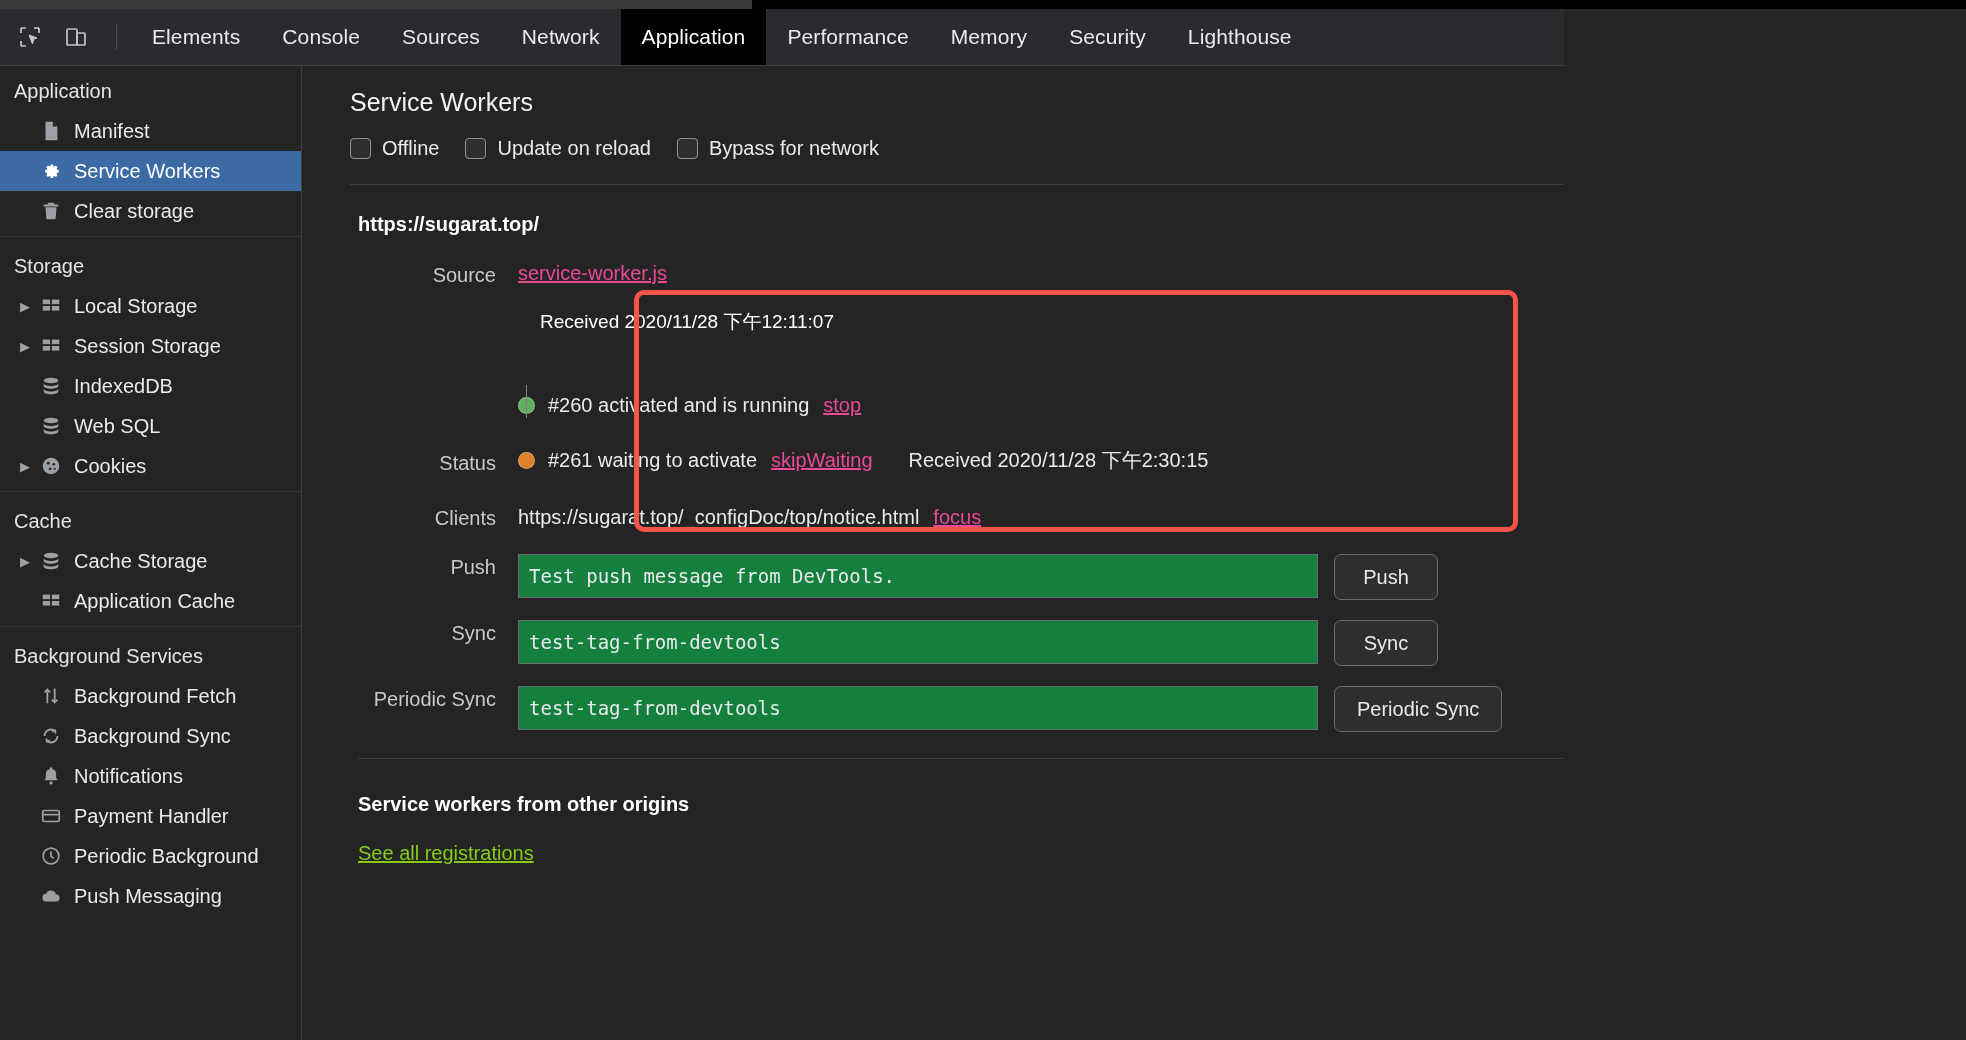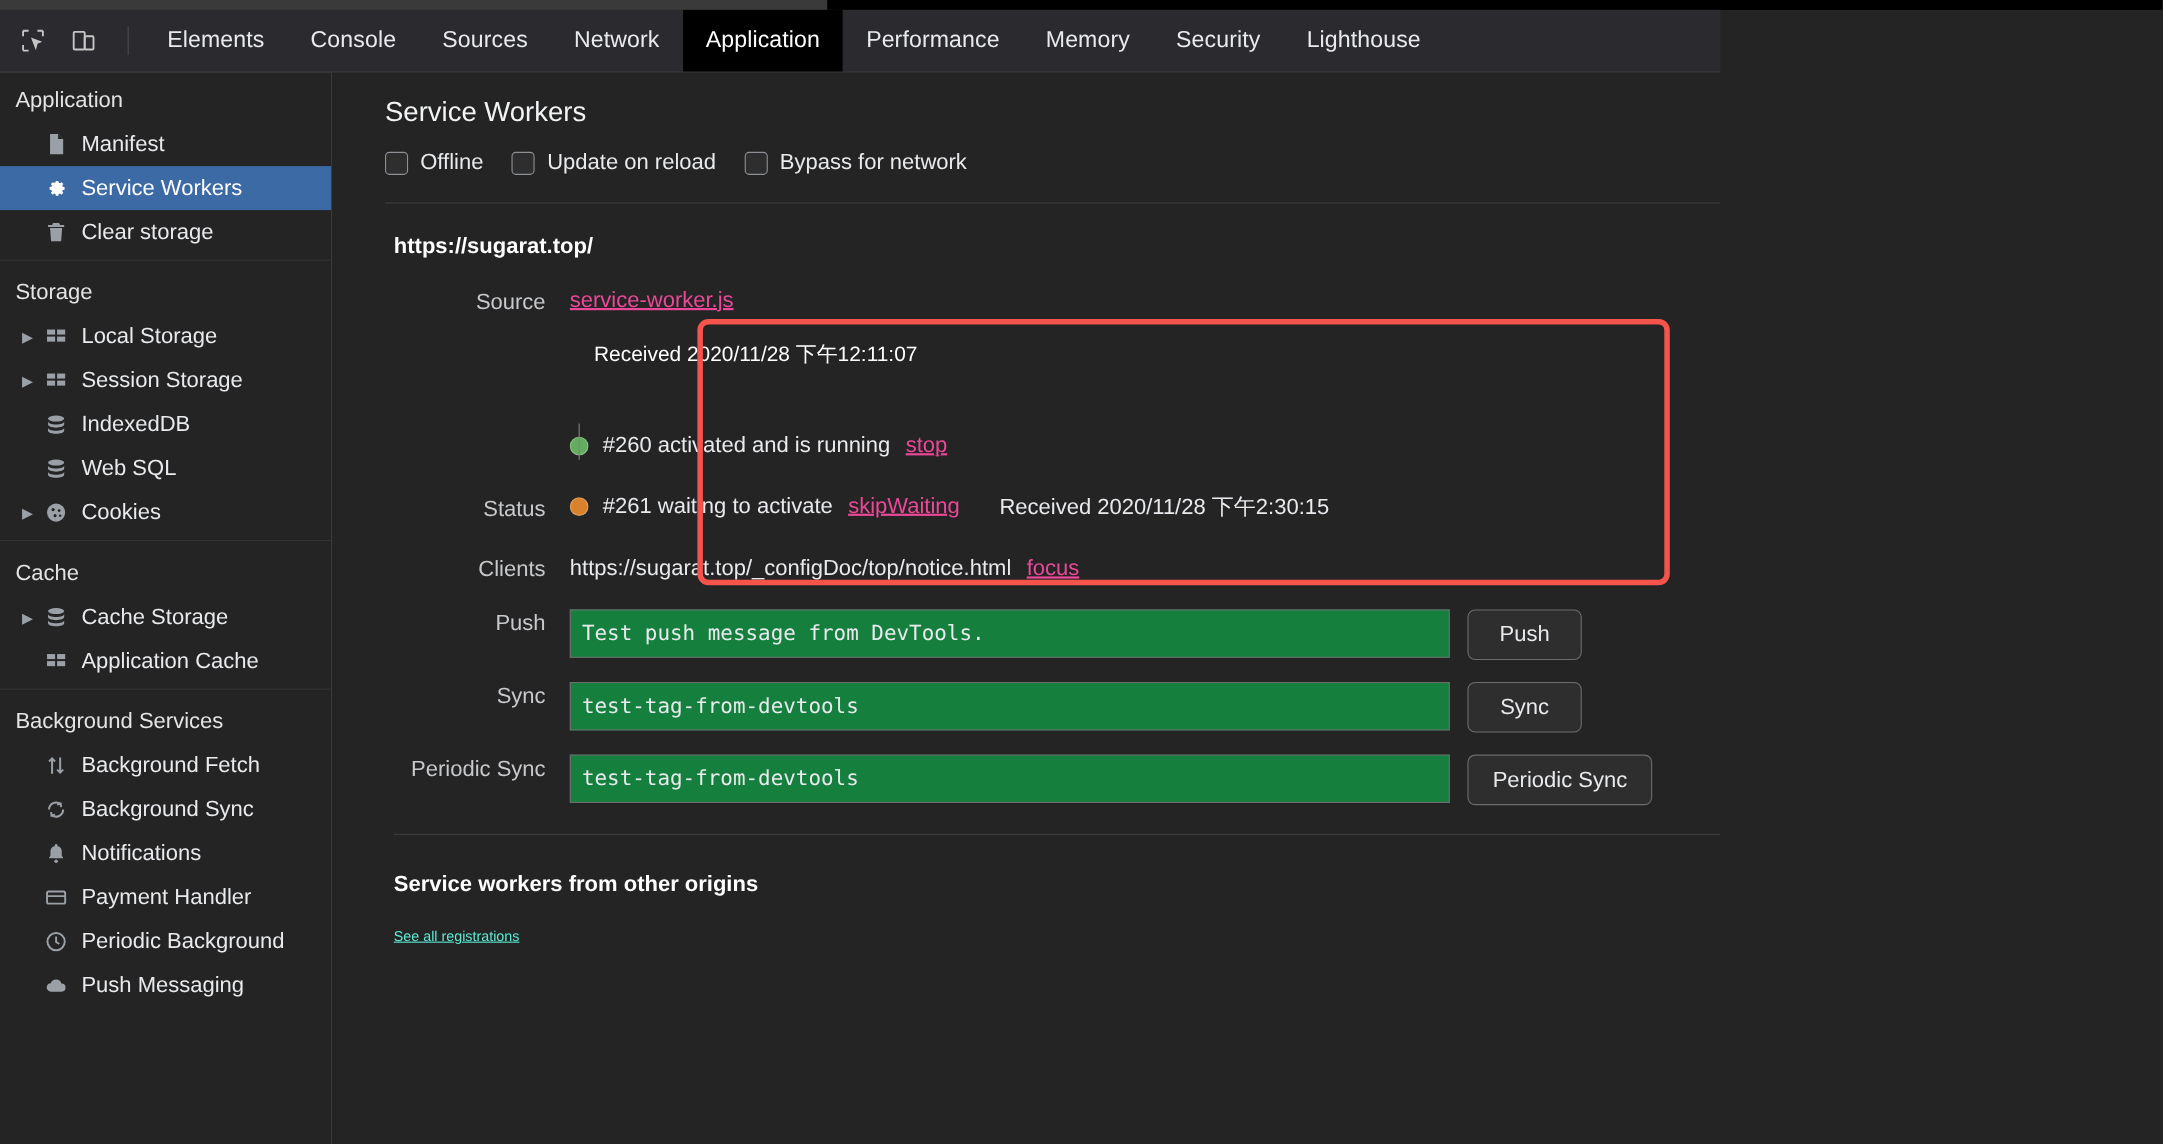--- a/index.html
+++ b/index.html
@@ -330,22 +330,22 @@
   .other-origins {
     padding: 34px 0 0 56px;
   }
   .other-title {
     font-size: 20px;
     font-weight: bold;
     color: #ffffff;
     margin-bottom: 26px;
   }
   .see-all {
-    font-size: 13px;
-    color: #5eead4;
+    font-size: 20px;
+    color: #84cc16;
     text-decoration: underline;
     cursor: pointer;
   }
 
   
   .redbox {
     position: absolute;
     left: 332px;
     top: 224px;
     width: 884px;

